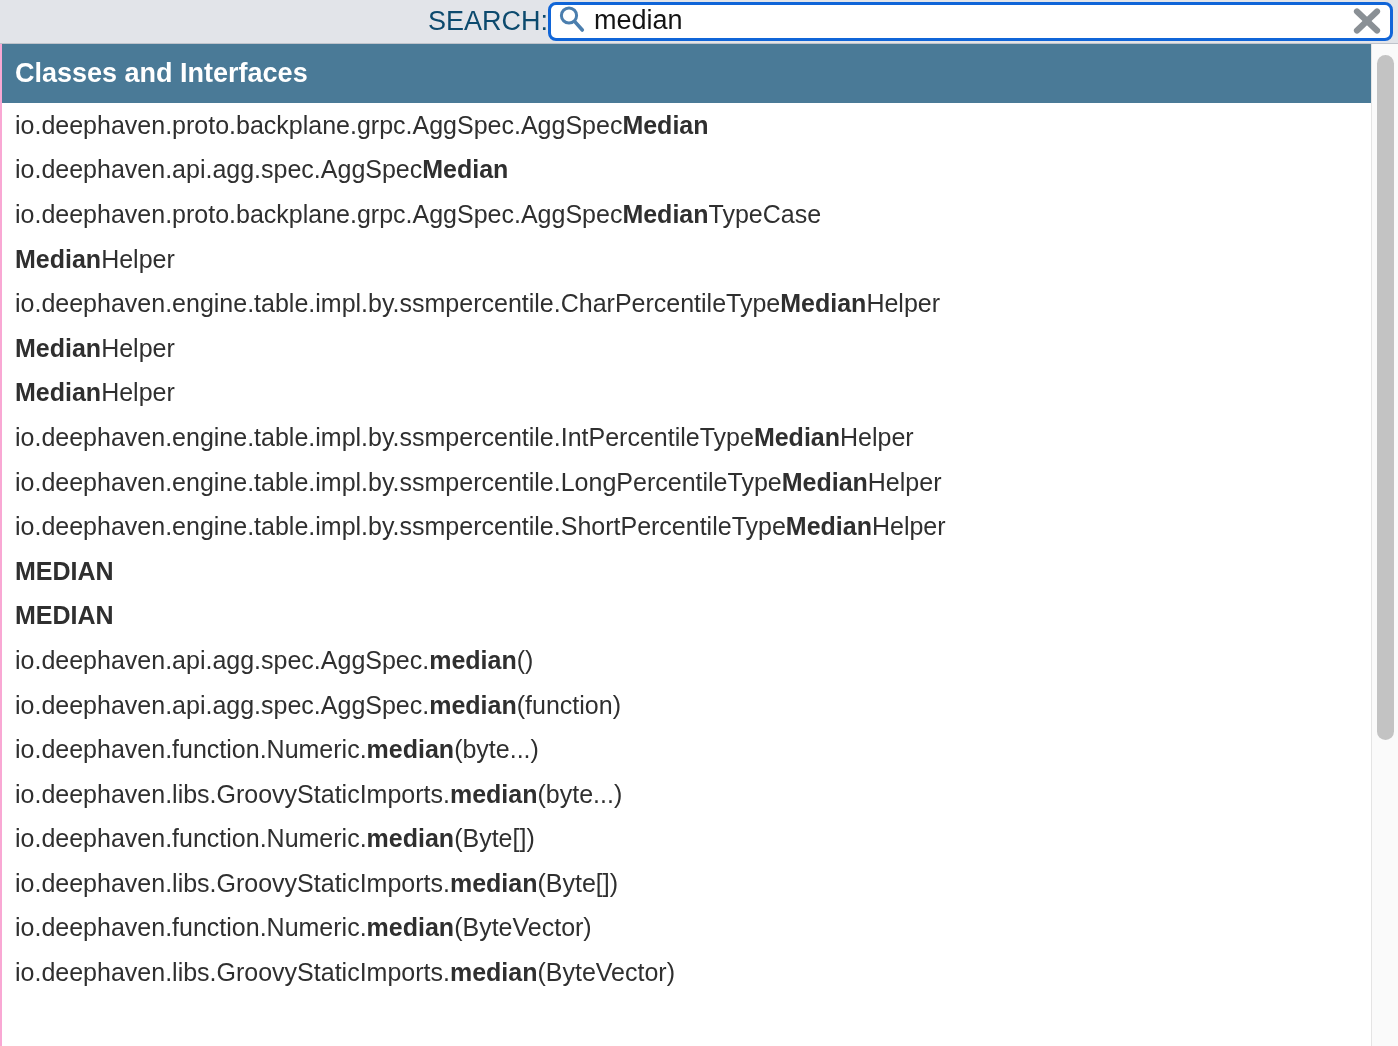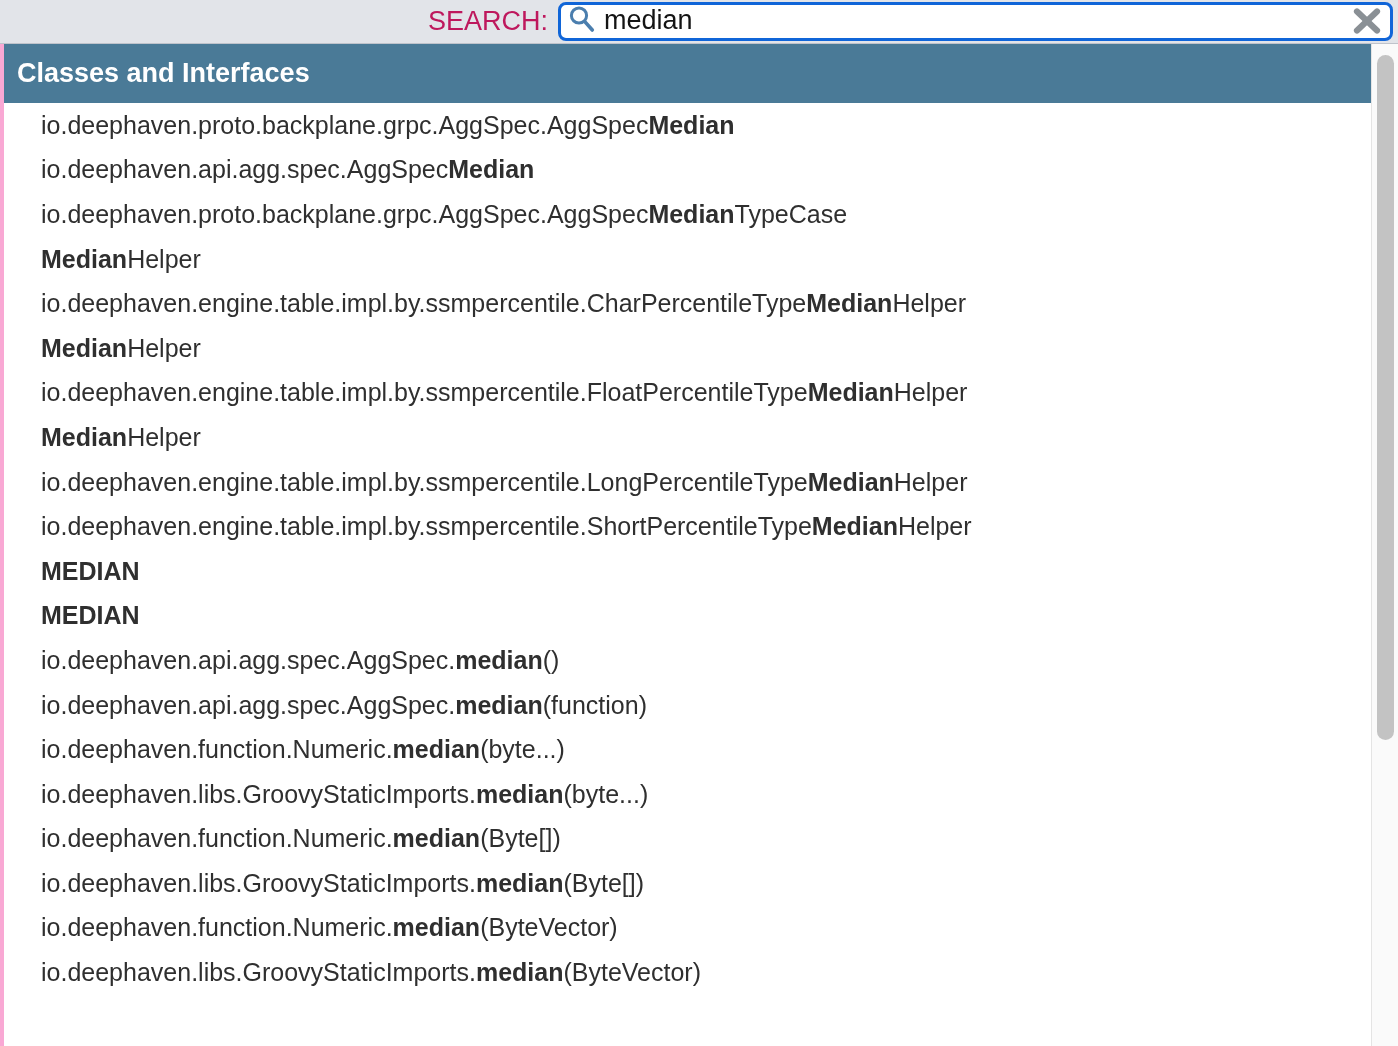--- a/index.html
+++ b/index.html
@@ -14,22 +14,21 @@
   
   .search-bar {
     width: 1398px; height: 44px;
     background: #e2e4e9;
     border-bottom: 1px solid #bfc3cb;
     display: flex; align-items: center;
     padding: 2px 5px 3px 428px;
   }
   .search-label {
     font-size: 27px;
-    color: #be185d;
-    margin-right: 10px;
+    color: #0c4a6e;
     white-space: nowrap;
   }
   .search-input-wrap {
     flex: 1;
     position: relative;
     height: 39px;
     background: #ffffff;
     border: 3px solid #1065d8;
     border-radius: 8px;
     display: flex; align-items: center;
@@ -52,21 +51,21 @@
     width: 32px; height: 28px;
     display: flex; align-items: center; justify-content: center;
     cursor: pointer;
     background: none; border: none; padding: 0;
   }
 
   
   .results {
     position: relative;
     width: 1398px; height: 1002px;
-    border-left: 4px solid #f9a8d4;
+    border-left: 2px solid #f9a8d4;
     background: #ffffff;
   }
   .results-content { margin-right: 27px; }
 
   .section-header {
     height: 59px;
     background: #4a7a97;
     color: #ffffff;
     font-weight: bold;
     font-size: 27px;
@@ -76,21 +75,20 @@
   }
   .result-row {
     height: 44.6px;
     display: flex; align-items: center;
     padding-left: 13px;
     font-size: 25px;
     color: #2f2f2f;
     white-space: nowrap;
     cursor: pointer;
     background: #ffffff;
-    margin-left: 24px;
   }
   .result-row b { font-weight: bold; }
 
   
   .scroll-track {
     position: absolute;
     top: 0; right: 0;
     width: 27px; height: 100%;
     background: #fafafa;
     border-left: 1px solid #e4e4e4;
@@ -150,25 +148,25 @@
       <div class="result-row">
         <span>io.deephaven.engine.table.impl.by.ssmpercentile.CharPercentileType</span>
         <b>Median</b>
         <span>Helper</span>
       </div>
       <div class="result-row">
         <b>Median</b>
         <span>Helper</span>
       </div>
       <div class="result-row">
-        <span>io.deephaven.engine.table.impl.by.ssmpercentile.FloatPercentileType</span>
-        <b>Median</b>
-        <span>Helper</span>
-      </div>
-      <div class="result-row">
+        <b>Median</b>
+        <span>Helper</span>
+      </div>
+      <div class="result-row">
+        <span>io.deephaven.engine.table.impl.by.ssmpercentile.IntPercentileType</span>
         <b>Median</b>
         <span>Helper</span>
       </div>
       <div class="result-row">
         <span>io.deephaven.engine.table.impl.by.ssmpercentile.LongPercentileType</span>
         <b>Median</b>
         <span>Helper</span>
       </div>
       <div class="result-row">
         <span>io.deephaven.engine.table.impl.by.ssmpercentile.ShortPercentileType</span>

